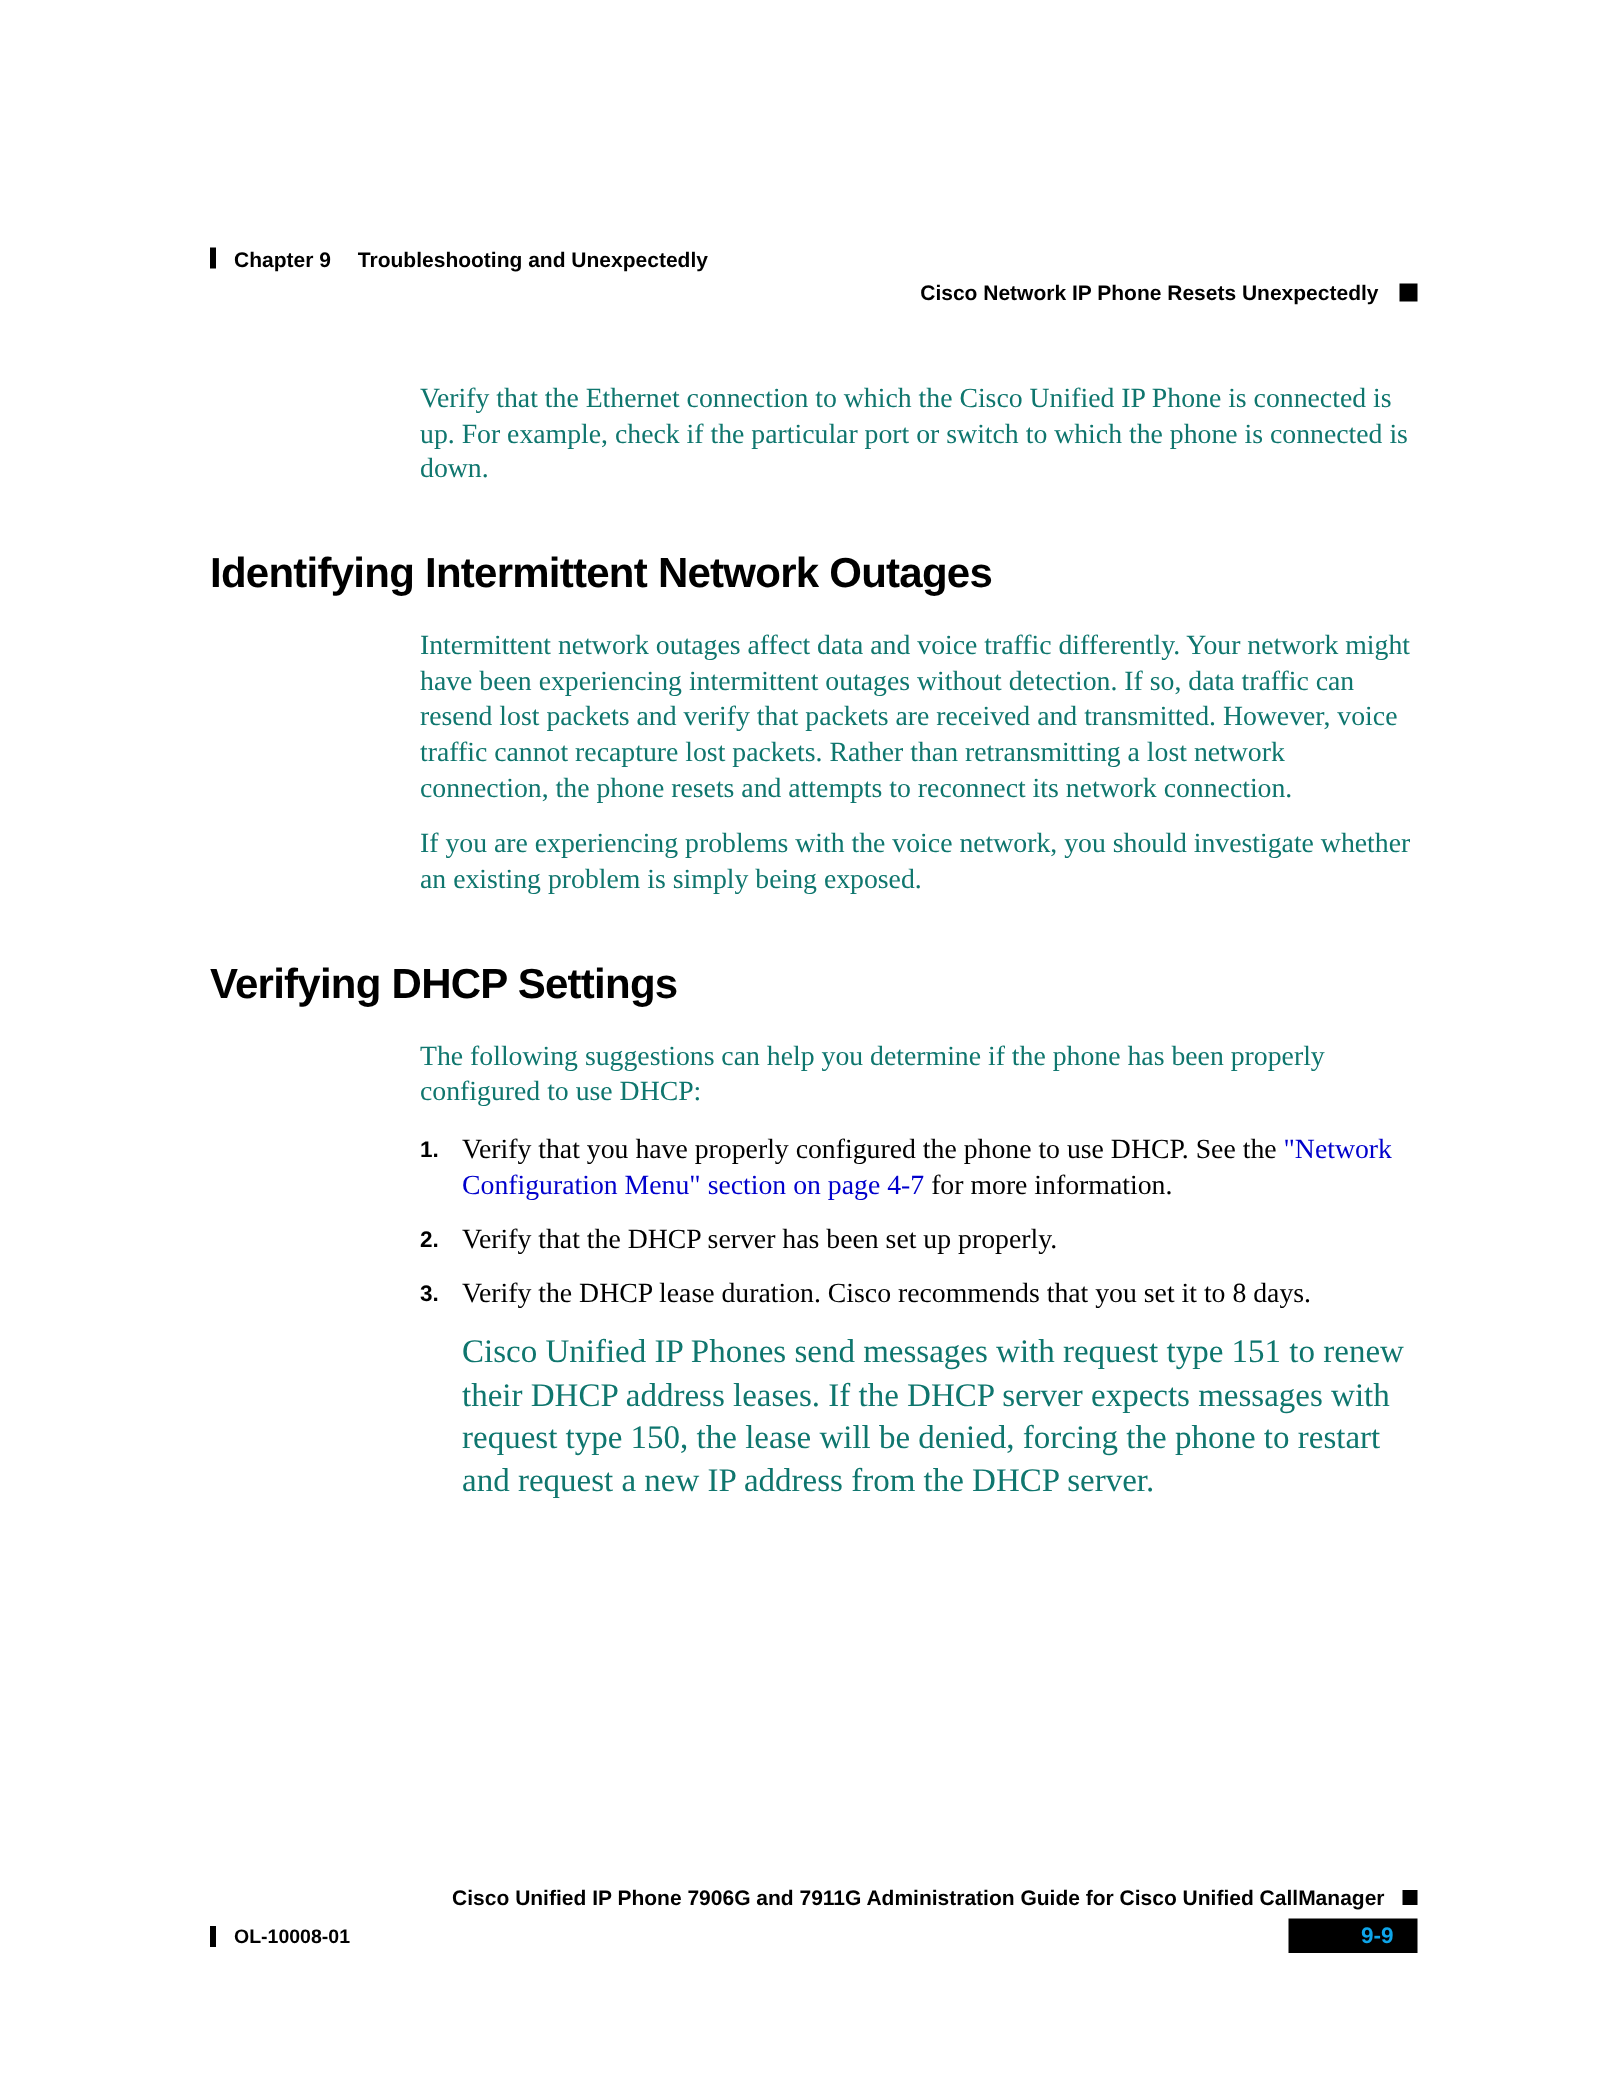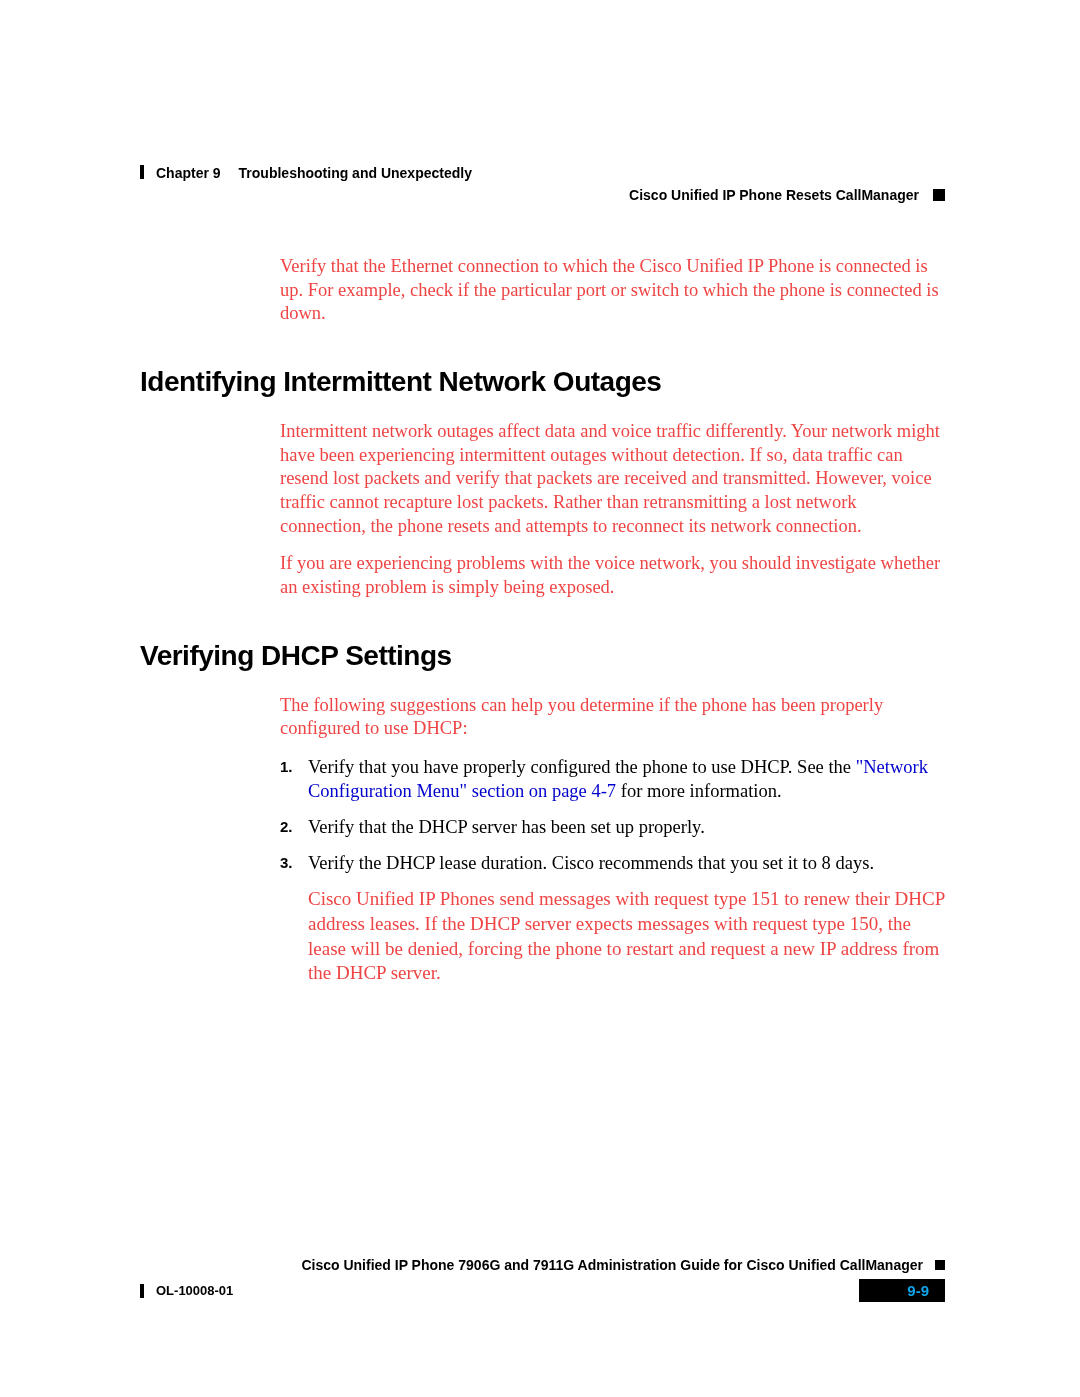--- a/index.html
+++ b/index.html
@@ -73,21 +73,21 @@
       letter-spacing: -0.5px;
     }
     .section-body {
       margin-left: 140px;
       margin-bottom: 40px;
     }
     p {
       font-size: 18.5px;
       line-height: 1.28;
       margin-bottom: 14px;
-      color: #ef4444;
+      color: #0f766e;
     }
     .link {
       color: #0000cc;
     }
     ol {
       list-style: none;
       counter-reset: item;
       margin-left: 0;
     }
     ol li {
@@ -101,21 +101,21 @@
     ol li::before {
       content: counter(item) ".";
       font-family: Arial, Helvetica, sans-serif;
       font-weight: bold;
       font-size: 15px;
       position: absolute;
       left: 0;
       top: 2px;
     }
     .sub-para {
-      font-size: 19px;
+      font-size: 22px;
       line-height: 1.3;
       margin-left: 28px;
       margin-bottom: 12px;
     }
     .footer {
       position: absolute;
       bottom: 95px;
       left: 140px;
       right: 135px;
     }
@@ -171,21 +171,21 @@
 
 <div class="page">
 
   <div class="header">
     <div class="header-top">
       <div class="header-bar-left"></div>
       <span class="chapter-label">Chapter 9</span>
       <span class="chapter-title">Troubleshooting and Unexpectedly</span>
     </div>
     <div class="header-sub">
-      <span class="section-ref">Cisco Unified IP Phone Resets CallManager</span>
+      <span class="section-ref">Cisco Network IP Phone Resets Unexpectedly</span>
       <div class="header-box"></div>
     </div>
   </div>
 
   <div class="content">
 
     <div class="section-body">
       <p>Verify that the Ethernet connection to which the Cisco Unified IP Phone is connected is up. For example, check if the particular port or switch to which the phone is connected is down.</p>
     </div>
 

